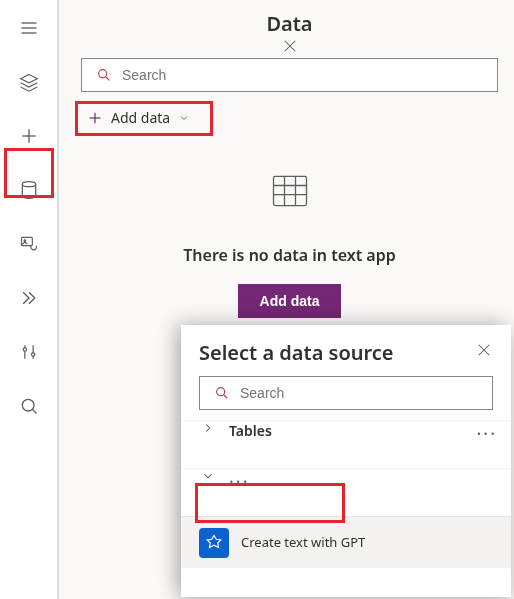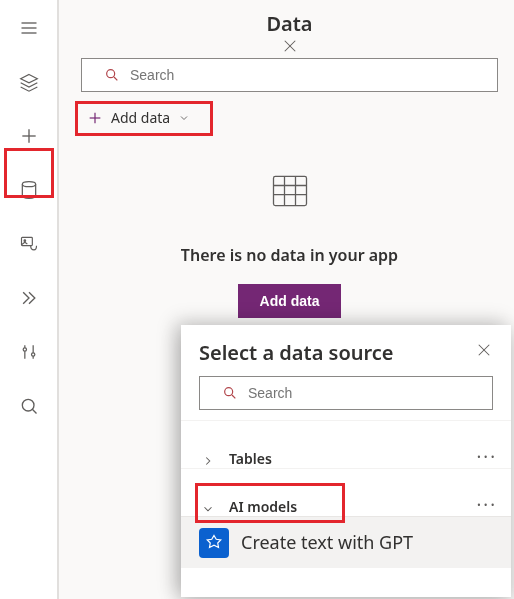--- a/index.html
+++ b/index.html
@@ -11,51 +11,51 @@
   .rail-btn svg { width:20px; height:20px; }
   .rail-highlight { position:absolute; left:4px; top:148px; width:50px; height:50px; border:3px solid #e3262d; pointer-events:none; }
 
   .panel { position:absolute; left:58px; top:0; right:0; bottom:0; background:#faf9f8; border-left:1px solid #e1dfdd; }
   .panel-inner { padding:10px 16px 0 22px; }
 
   .panel-head { display:flex; align-items:center; justify-content:space-between; height:42px;flex-direction:column; }
   .panel-title { font-size:20px; font-weight:600; }
   .close-x { width:18px; height:18px; color:#605e5c; cursor:pointer; }
 
-  .search-outer { margin-top:6px; height:34px; border:1px solid #8a8886; background:#fff; display:flex; align-items:center; padding:0 22px; gap:8px; }
+  .search-outer { margin-top:6px; height:34px; border:1px solid #8a8886; background:#fff; display:flex; align-items:center; padding:0 14px; gap:8px; }
   .search-outer .mag { width:16px; height:16px; color:#a4262c; opacity:.85; }
   .search-outer input { border:0; outline:0; flex:1; font-size:14px; color:#323130; background:transparent; }
 
   .add-data-row { margin-top:12px; display:inline-flex; align-items:center; gap:8px; padding:4px 10px 4px 6px; cursor:pointer; }
   .add-data-row .plus { width:16px; height:16px; color:#742774; }
   .add-data-row .lbl { font-size:14px; color:#323130; }
   .add-data-row .chev { width:12px; height:12px; color:#605e5c; }
   .add-highlight { position:absolute; left:75px; top:101px; width:138px; height:35px; border:3px solid #e3262d; pointer-events:none; }
 
   .empty-state { margin-top:38px; text-align:center; }
   .tbl-ico { width:44px; height:44px; color:#605e5c; margin:0 auto; }
   .empty-text { margin-top:26px; font-size:16px; font-weight:600; color:#323130; }
   .add-data-btn { margin-top:18px; display:inline-flex; align-items:center; justify-content:center; background:#742774; color:#fff; font-size:14px; font-weight:600; border:none; height:34px; padding:0 22px; cursor:pointer; }
 
   .popup { position:absolute; left:181px; top:325px; width:330px; height:272px; background:#fff; box-shadow:-6px -4px 18px rgba(0,0,0,.18), 0 8px 20px rgba(0,0,0,.2); display:flex; flex-direction:column; }
   .popup-head { display:flex; align-items:center; justify-content:space-between; padding:14px 18px 8px 18px;text-align:right; }
   .popup-title { font-size:20px; font-weight:600; }
   .popup .search-outer { margin:2px 18px 10px 18px; border:1px solid #8a8886; }
 
-  .src-row { height:48px; display:flex; align-items:flex-end; padding:0 14px 0 20px; gap:14px; cursor:pointer; border-top:1px solid #f3f2f1; }
+  .src-row { height:48px; display:flex; align-items:flex-start; padding:0 14px 0 20px; gap:14px; cursor:pointer; border-top:1px solid #f3f2f1; }
   .src-row .chev { width:14px; height:14px; color:#605e5c; flex-shrink:0; }
   .src-row .name { flex:1; font-size:14px; font-weight:600; }
   .src-row .dots { color:#605e5c; font-size:18px; letter-spacing:2px; cursor:pointer; }
   .ai-highlight { position:absolute; left:195px; top:483px; width:150px; height:40px; border:3px solid #e3262d; pointer-events:none; }
 
   .model-row { height:52px; background:#f3f2f1; display:flex; align-items:center; gap:12px; padding:0 18px 0 18px; border-top:1px solid #e8e6e4; cursor:pointer;}
   .model-ico { width:30px; height:30px; border-radius:4px; background:#0b61cf; display:flex; align-items:center; justify-content:center; color:#fff; flex-shrink:0; }
   .model-ico svg { width:18px; height:18px; }
   .model-text { display:flex; flex-direction:column; line-height:1.2; }
-  .model-name { font-size:18px; color:#323130; }
+  .model-name { font-size:13px; color:#323130; }
   .model-sub { font-size:11px; color:#605e5c; }
 </style>
 </head>
 <body>
 
 <div class="leftrail">
   <div class="rail-btn">
     <svg viewBox="0 0 24 24" fill="none" stroke="currentColor" stroke-width="1.6">
         <line x1="3" y1="6" x2="21" y2="6"></line>
         <line x1="3" y1="12" x2="21" y2="12"></line>
@@ -144,21 +144,21 @@
     </div>
 
     <div class="empty-state">
       <svg class="tbl-ico" viewBox="0 0 48 48" fill="none" stroke="currentColor" stroke-width="1.4">
         <rect x="6" y="8" width="36" height="32" rx="2"></rect>
         <line x1="6" y1="18" x2="42" y2="18"></line>
           <line x1="6" y1="28" x2="42" y2="28"></line>
         <line x1="18" y1="8" x2="18" y2="40"></line>
           <line x1="30" y1="8" x2="30" y2="40"></line>
       </svg>
-      <div class="empty-text">There is no data in your app</div>
+      <div class="empty-text">There is no data in text app</div>
       <button class="add-data-btn">Add data</button>
     </div>
   </div>
 </div>
 <div class="add-highlight"></div>
 
 <div class="popup">
   <div class="popup-head">
     <div class="popup-title">Select a data source</div>
     <div>
@@ -181,21 +181,20 @@
         <polyline points="9 6 15 12 9 18"></polyline>
       </svg>
     <div class="name">Tables</div>
     <div class="dots">···</div>
   </div>
 
   <div class="src-row">
     <svg class="chev" viewBox="0 0 24 24" fill="none" stroke="currentColor" stroke-width="1.8">
         <polyline points="6 9 12 15 18 9"></polyline>
       </svg>
-    <div class="name">AI models</div>
     <div class="dots">···</div>
   </div>
 
   <div class="model-row">
     <div class="model-ico">
       <svg viewBox="0 0 24 24" fill="none" stroke="currentColor" stroke-width="1.6">
           <path d="M12 2l3 5 6 1-4 4 1 6-6-3-6 3 1-6-4-4 6-1z"></path>
         </svg>
     </div>
     <div class="model-text">

